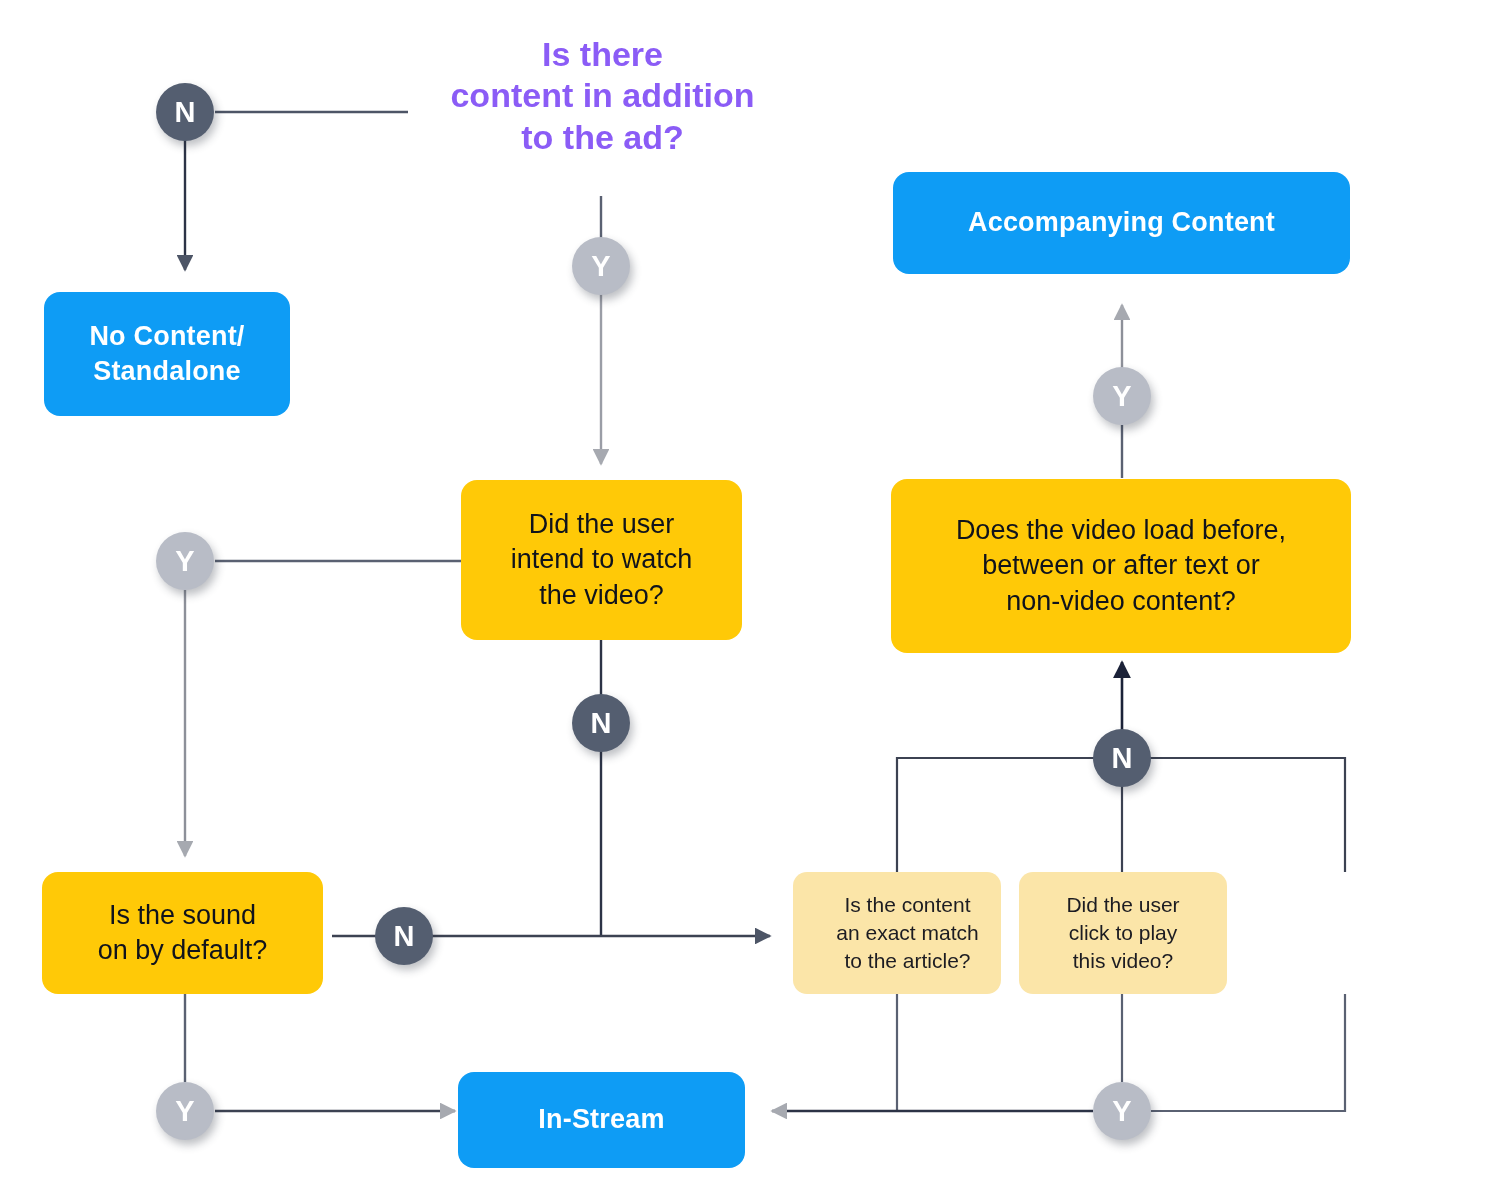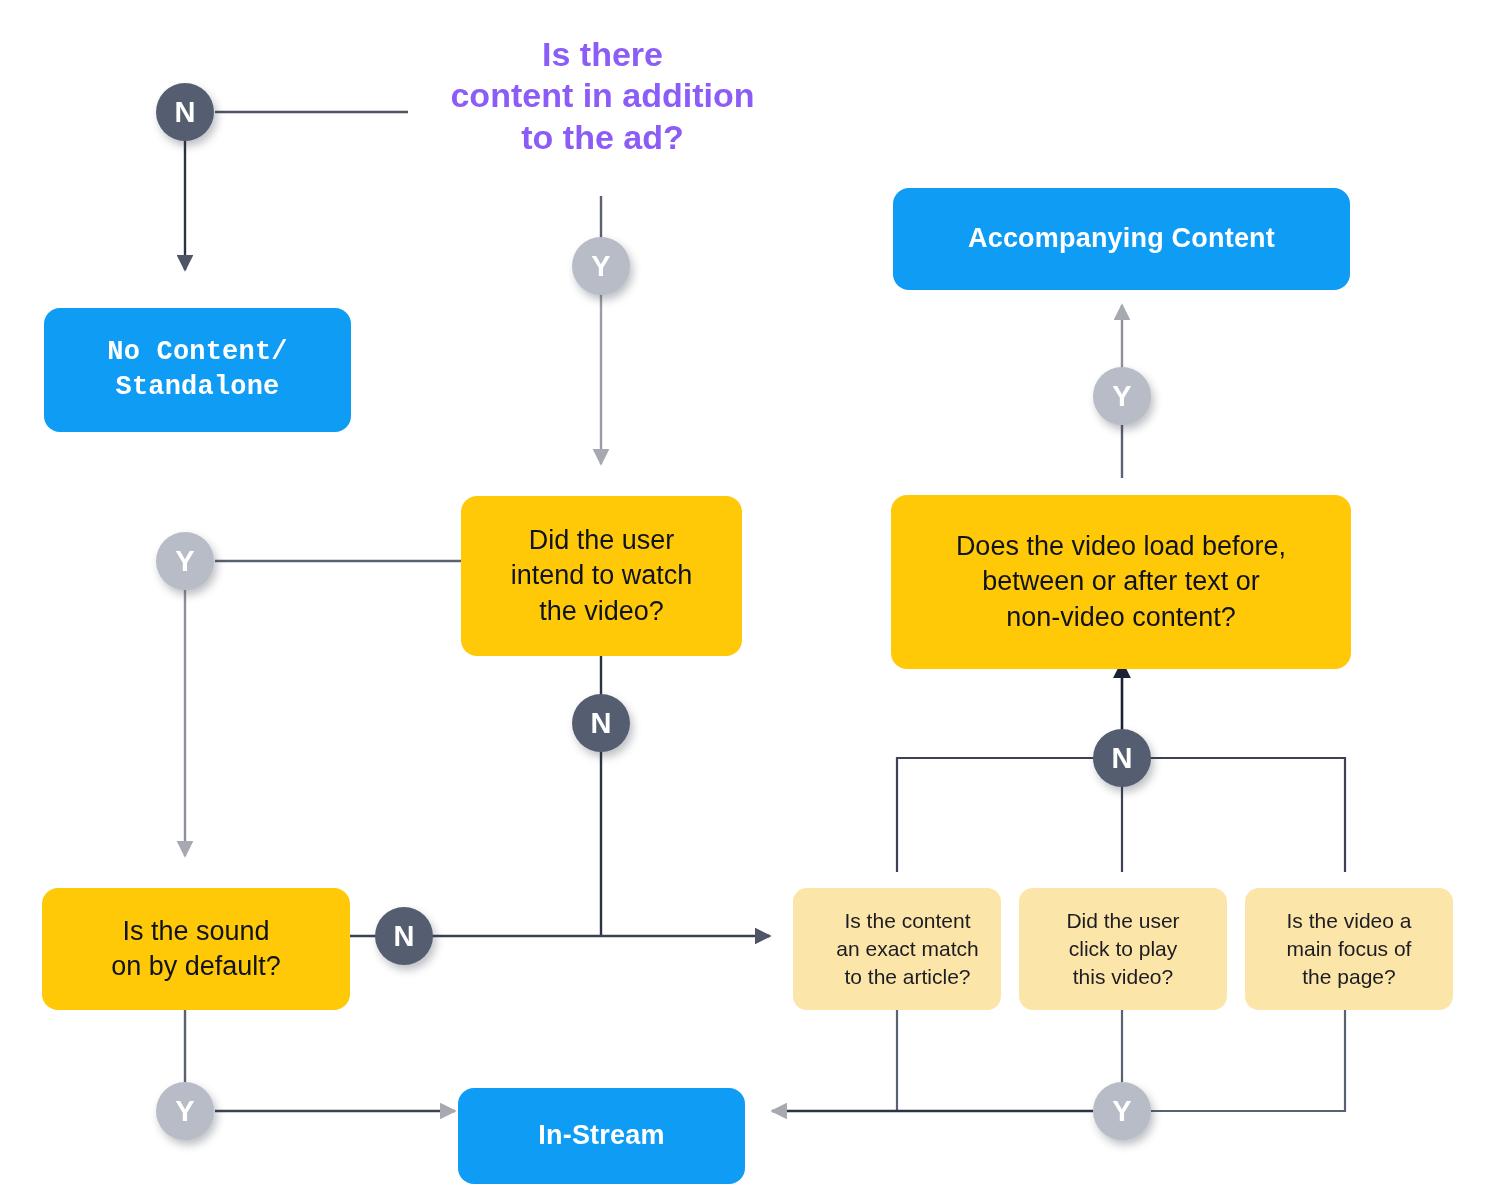--- a/index.html
+++ b/index.html
@@ -32,21 +32,20 @@
     position: absolute;
     box-sizing: border-box;
     display: flex;
     align-items: center;
     justify-content: center;
     text-align: center;
     border-radius: 16px;
     line-height: 1.3;
     white-space: pre-line;
     z-index: 3;
-    margin-top: 16px;
   }
   .node.terminal {
     background: #0e9cf5;
     color: #ffffff;
     font-weight: 700;
     font-size: 27px;
     letter-spacing: .2px;
   }
   .node.decision {
     background: #ffc907;
@@ -141,49 +140,46 @@
     <path d="M 897 994 L 897 1111" stroke="#5a6172" stroke-width="2.2" fill="none"></path>
     <path d="M 1122 994 L 1122 1082" stroke="#5a6172" stroke-width="2.2" fill="none"></path>
     <path d="M 1345 994 L 1345 1111 L 1151 1111" stroke="#5a6172" stroke-width="2.2" fill="none"></path>
     <path d="M 1093 1111 L 772 1111" stroke="#2c3346" stroke-width="2.4" fill="none" marker-end="url(#arrow-gray)"></path>
   </svg>
 
   <div class="root-question" style="left:410px; top:34px; width:385px;">Is there
 content in addition
 to the ad?</div>
 
-  <div class="node terminal" style="left:44px; top:292px; width:307px; height:124px;font-family:Liberation Mono, monospace;">No Content/
+  <div class="node terminal" style="left:44px; top:292px; width:246px; height:124px;">No Content/
 Standalone</div>
 
   <div class="node terminal" style="left:893px; top:172px; width:457px; height:102px;">Accompanying Content</div>
 
   <div class="node terminal" style="left:458px; top:1072px; width:287px; height:96px;">In-Stream</div>
 
   <div class="node decision" style="left:461px; top:480px; width:281px; height:160px;">Did the user
 intend to watch
 the video?</div>
 
-  <div class="node decision" style="left:42px; top:872px; width:308px; height:122px;">Is the sound
+  <div class="node decision" style="left:42px; top:872px; width:281px; height:122px;">Is the sound
 on by default?</div>
 
   <div class="node decision" style="left:891px; top:479px; width:460px; height:174px;">Does the video load before,
 between or after text or
 non-video content?</div>
 
   <div class="node subdecision" style="left:793px; top:872px; width:208px; height:122px;padding-left:21px;">Is the content
 an exact match
 to the article?</div>
 
   <div class="node subdecision" style="left:1019px; top:872px; width:208px; height:122px;">Did the user
 click to play
 this video?</div>
 
-  <div class="node subdecision" style="left:1245px; top:872px; width:208px; height:122px;">Is the video a
-main focus of
-the page?</div>
 
   <div class="badge no" style="left:185px; top:112px;">N</div>
 
   <div class="badge yes" style="left:601px; top:266px;">Y</div>
 
   <div class="badge yes" style="left:185px; top:561px;">Y</div>
 
   <div class="badge no" style="left:601px; top:723px;">N</div>
 
   <div class="badge no" style="left:404px; top:936px;">N</div>

